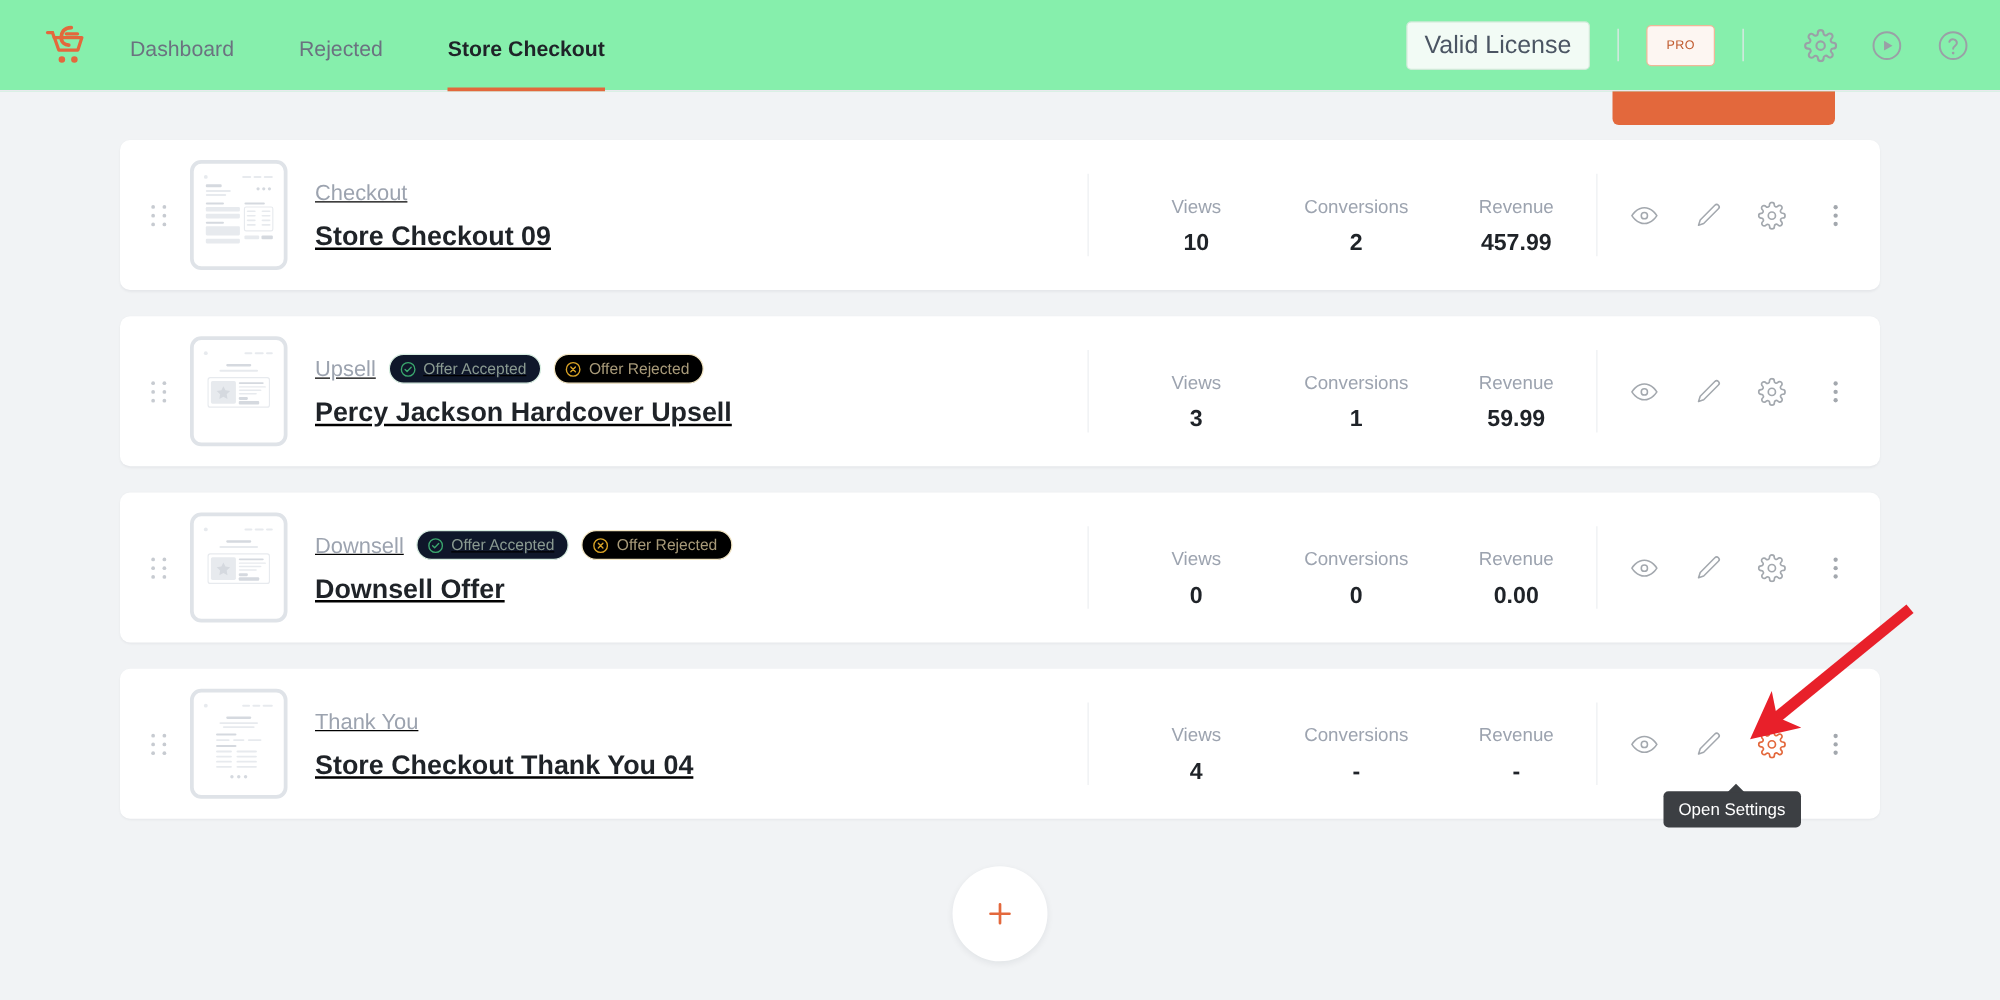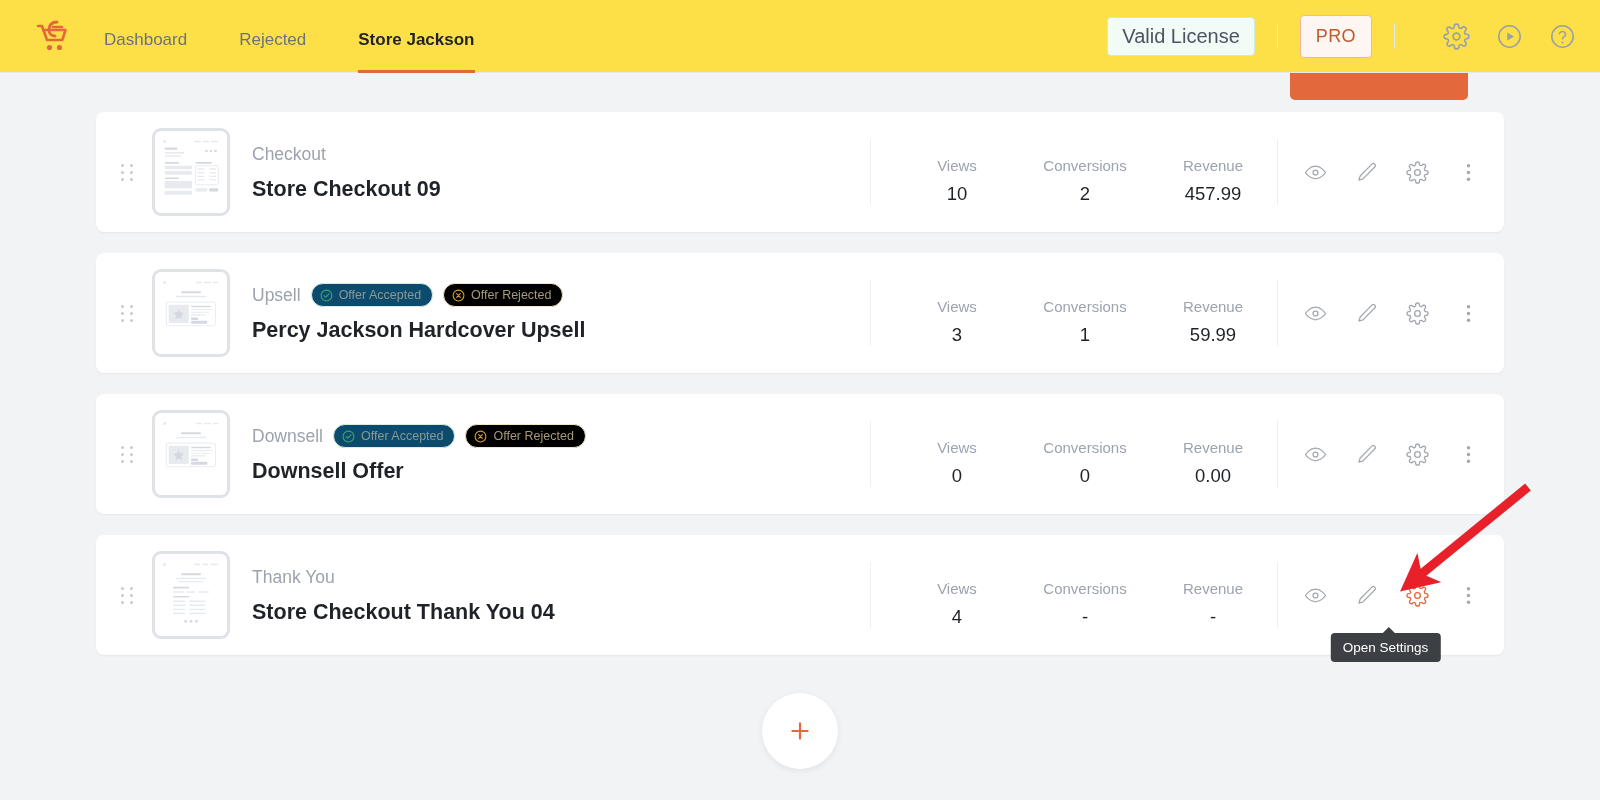--- a/index.html
+++ b/index.html
@@ -7,21 +7,21 @@
     width: 1600px; height: 800px;
     background: #f1f3f5;
     font-family: "Liberation Sans", sans-serif;
     overflow: hidden;
   }
 
   
   .header {
     position: relative;
     height: 73px;
-    background: #fde047;
+    background: #86efac;
     display: flex;
     align-items: center;
     border-bottom: 1px solid #e8eaed;
     z-index: 5;
   }
   .logo-wrap { width: 104px; display: flex; justify-content: center; align-items: center; }
   .logo { width: 38px; height: 36px; display:block; }
 
   .nav { display: flex; align-items: flex-end; height: 73px; }
   .nav-item {
@@ -39,21 +39,21 @@
 
   .header-right { margin-left: auto; display: flex; align-items: center; padding-right: 24px; }
   .badge-license {
     border: 1px solid #cfead8; background: #f2fbf5; color: #4b5563;
     font-size: 20px; border-radius: 4px; padding: 7px 14px; cursor: pointer;
     white-space: nowrap;
   }
   .vsep { width: 1px; height: 26px; background: #e5e7eb; margin: 0 22px; }
   .badge-pro {
     border: 1px solid #f0b898; background: #fdf6f2; color: #c05a2e;
-    font-size: 18px; border-radius: 4px; padding: 10px 15px; cursor: pointer;
+    font-size: 10px; border-radius: 4px; padding: 10px 15px; cursor: pointer;
     letter-spacing: .4px;
   }
   .hicon { width: 27px; height: 27px; margin-left: 26px; cursor: pointer; color: #9aa0a6; }
   .hicon svg { display: block; width: 100%; height: 100%; }
 
   
   .top-action-btn {
     position: absolute;
     top: 60px; right: 132px;
     width: 178px; height: 40px;
@@ -82,43 +82,43 @@
   .drag-dots { display: grid; grid-template-columns: 4px 4px; gap: 4px 5px; }
   .drag-dots i { width: 3px; height: 3px; background: #c7cbd1; border-radius: 50%; display: block; }
 
   .thumb {
     width: 78px; height: 88px; margin-left: 12px; flex: 0 0 auto;
     background: #ffffff; border: 3px solid #dfe3e8; border-radius: 9px;
     overflow: hidden; padding: 5px 6px;
   }
   .thumb svg { display: block; width: 100%; height: 100%; }
 
-  .info { margin-left: 22px; flex: 1 1 auto; min-width: 0; }
+  .info { margin-left: 22px; flex: 1 1 auto; min-width: 0; text-decoration: underline; }
   .info-top { display: flex; align-items: center; gap: 10px; height: 24px; }
   .type-label { font-size: 17.5px; color: #9ca3af; white-space: nowrap; }
   .pill {
     display: inline-flex; align-items: center; gap: 6px;
     font-size: 12.5px; border-radius: 999px; padding: 4px 11px 4px 8px;
     white-space: nowrap; cursor: pointer;
   }
   .pill svg { width: 13px; height: 13px; display: block; }
-  .pill-accepted { background: #0c4a6e; border: 1px solid #d9eee2; color: #8a9a91; }
+  .pill-accepted { background: #0f172a; border: 1px solid #d9eee2; color: #8a9a91; }
   .pill-accepted svg { color: #3aa76d; }
   .pill-rejected { background: #000000; border: 1px solid #f3e6c4; color: #a89a79; }
   .pill-rejected svg { color: #d9a326; }
 
   .page-title { font-size: 21.5px; font-weight: 700; color: #1f2328; margin-top: 11px; white-space: nowrap; }
 
   .stats {
     display: flex; align-items: flex-end; flex: 0 0 auto;
     border-left: 1px solid #edeff2; height: 66px; padding-left: 22px;
   }
   .stat { width: 128px; text-align: center; }
   .stat-label { font-size: 15px; color: #9ca3af; }
-  .stat-value { font-size: 18.5px; color: #1f2328; margin-top: 9px; font-weight: 400; }
+  .stat-value { font-size: 18.5px; color: #1f2328; margin-top: 9px; font-weight: 700; }
 
   .actions {
     display: flex; align-items: center; flex: 0 0 auto;
     border-left: 1px solid #edeff2; height: 66px; padding-left: 26px; gap: 28px;
     position: relative;
   }
   .act { width: 23px; height: 23px; color: #a3a8ae; cursor: pointer; position: relative; }
   .act svg { display: block; width: 100%; height: 100%; }
   .act.highlight { color: #e3683c; }
 
@@ -159,21 +159,21 @@
         <path d="M20 9 h9" stroke="#e3683c" stroke-width="2.6" stroke-linecap="round"></path>
         <circle cx="16.5" cy="29.5" r="2.6" fill="#e3683c"></circle>
         <circle cx="26.5" cy="29.5" r="2.6" fill="#e3683c"></circle>
       </svg>
     </span>
   </div>
 
   <nav class="nav">
     <div class="nav-item">Dashboard</div>
     <div class="nav-item">Rejected</div>
-    <div class="nav-item active">Store Jackson</div>
+    <div class="nav-item active">Store Checkout</div>
   </nav>
 
   <div class="header-right">
     <div class="badge-license">Valid License</div>
     <div class="vsep"></div>
     <div class="badge-pro">PRO</div>
     <div class="vsep"></div>
 
     <span class="hicon">
       <svg viewBox="0 0 24 24" fill="none" stroke="currentColor" stroke-width="1.5">

